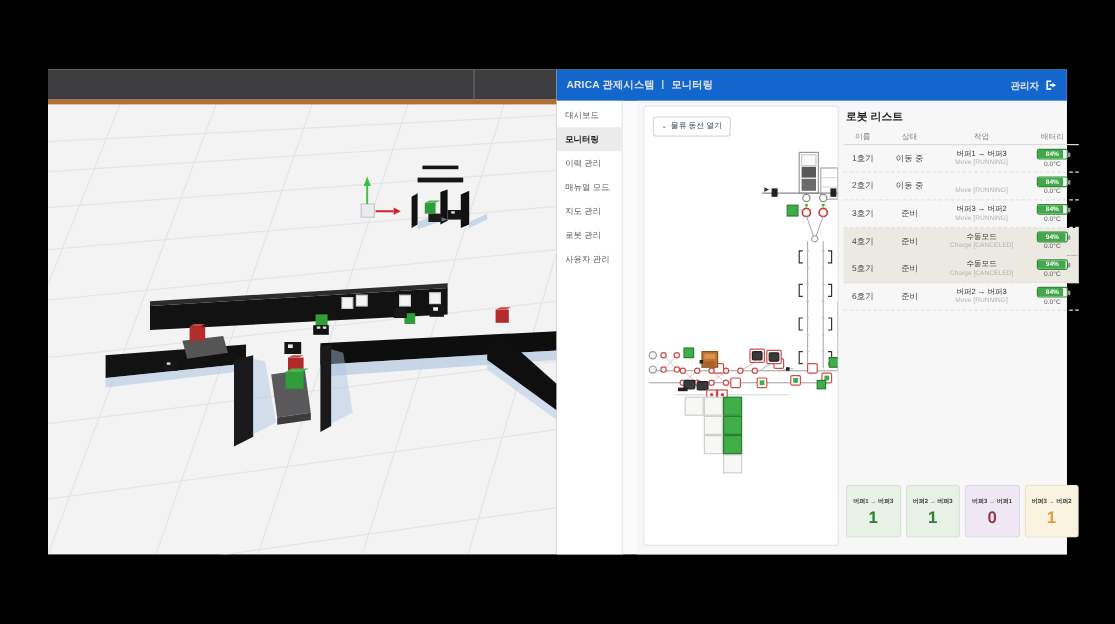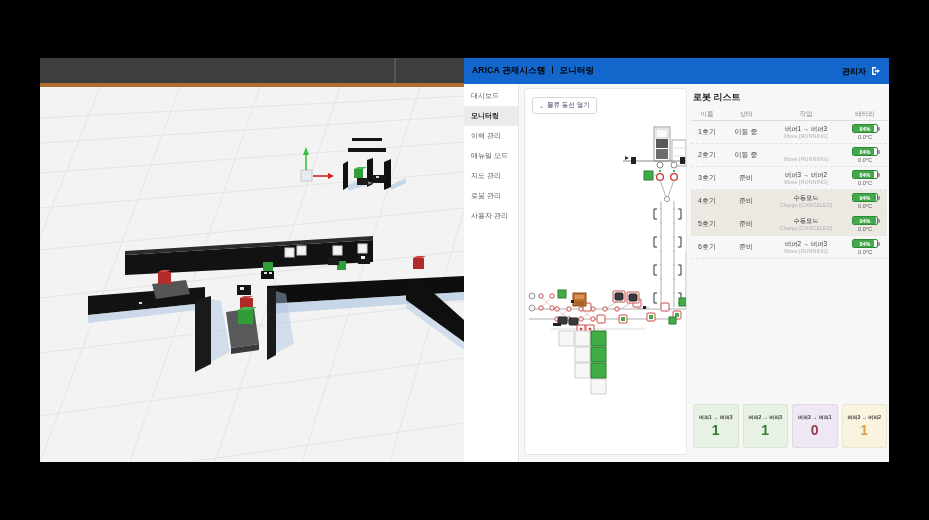--- a/index.html
+++ b/index.html
@@ -4,24 +4,24 @@
 <style>
   * { margin:0; padding:0; box-sizing:border-box; }
   body { font-family:"Liberation Sans", sans-serif; background:#000; }
   .stage { position:relative; width:929px; height:520px; background:#000; overflow:hidden; }
 
   
   .viewport3d { position:absolute; left:40px; top:58px; width:424px; height:404px; background:#f3f3f4; overflow:hidden; }
 
   
   .webpanel { position:absolute; left:464px; top:58px; width:425px; height:404px; background:#fbfbfc; display:flex; flex-direction:column; }
-  .wp-header { height:26px; background:#1266cc; color:#000000; display:flex; align-items:center; justify-content:space-between; padding:0 8px; flex:none; }
+  .wp-header { height:26px; background:#1266cc; color:#e5e5e5; display:flex; align-items:center; justify-content:space-between; padding:0 8px; flex:none; }
   .wp-title { font-size:8.5px; font-weight:bold; letter-spacing:.2px; }
   .wp-user { display:flex; align-items:center; gap:5px; font-size:8px; font-weight:bold; }
-  .wp-body { flex:1; display:flex; min-height:0; }
+  .wp-body { flex:1; display:flex; min-height:0;gap:12px; }
 
   .sidebar { width:55px; background:#ffffff; border-right:1px solid #e4e4e4; padding-top:2px; flex:none; }
   .side-item { font-size:7px; color:#555; padding:5px 7px; cursor:pointer; white-space:nowrap; }
   .side-item.active { background:#ebebeb; color:#1a1a1a; font-weight:bold; }
 
   .main { flex:1; position:relative; background:#f7f7f8; }
 
   .map-card { position:absolute; left:5px; top:4px; width:163px; height:367px; background:#fff; border:1px solid #e6e6e6; border-radius:3px; overflow:hidden; }
   .map-toggle { position:absolute; left:7px; top:8px; display:inline-flex; align-items:center; gap:3px; border:1px solid #d9d9d9; border-radius:3px; background:#fff; padding:3px 6px; font-size:6.5px; color:#33415c; cursor:pointer; z-index:2; }
   .map-toggle .chev { font-size:6px; color:#667; line-height:4px; }

